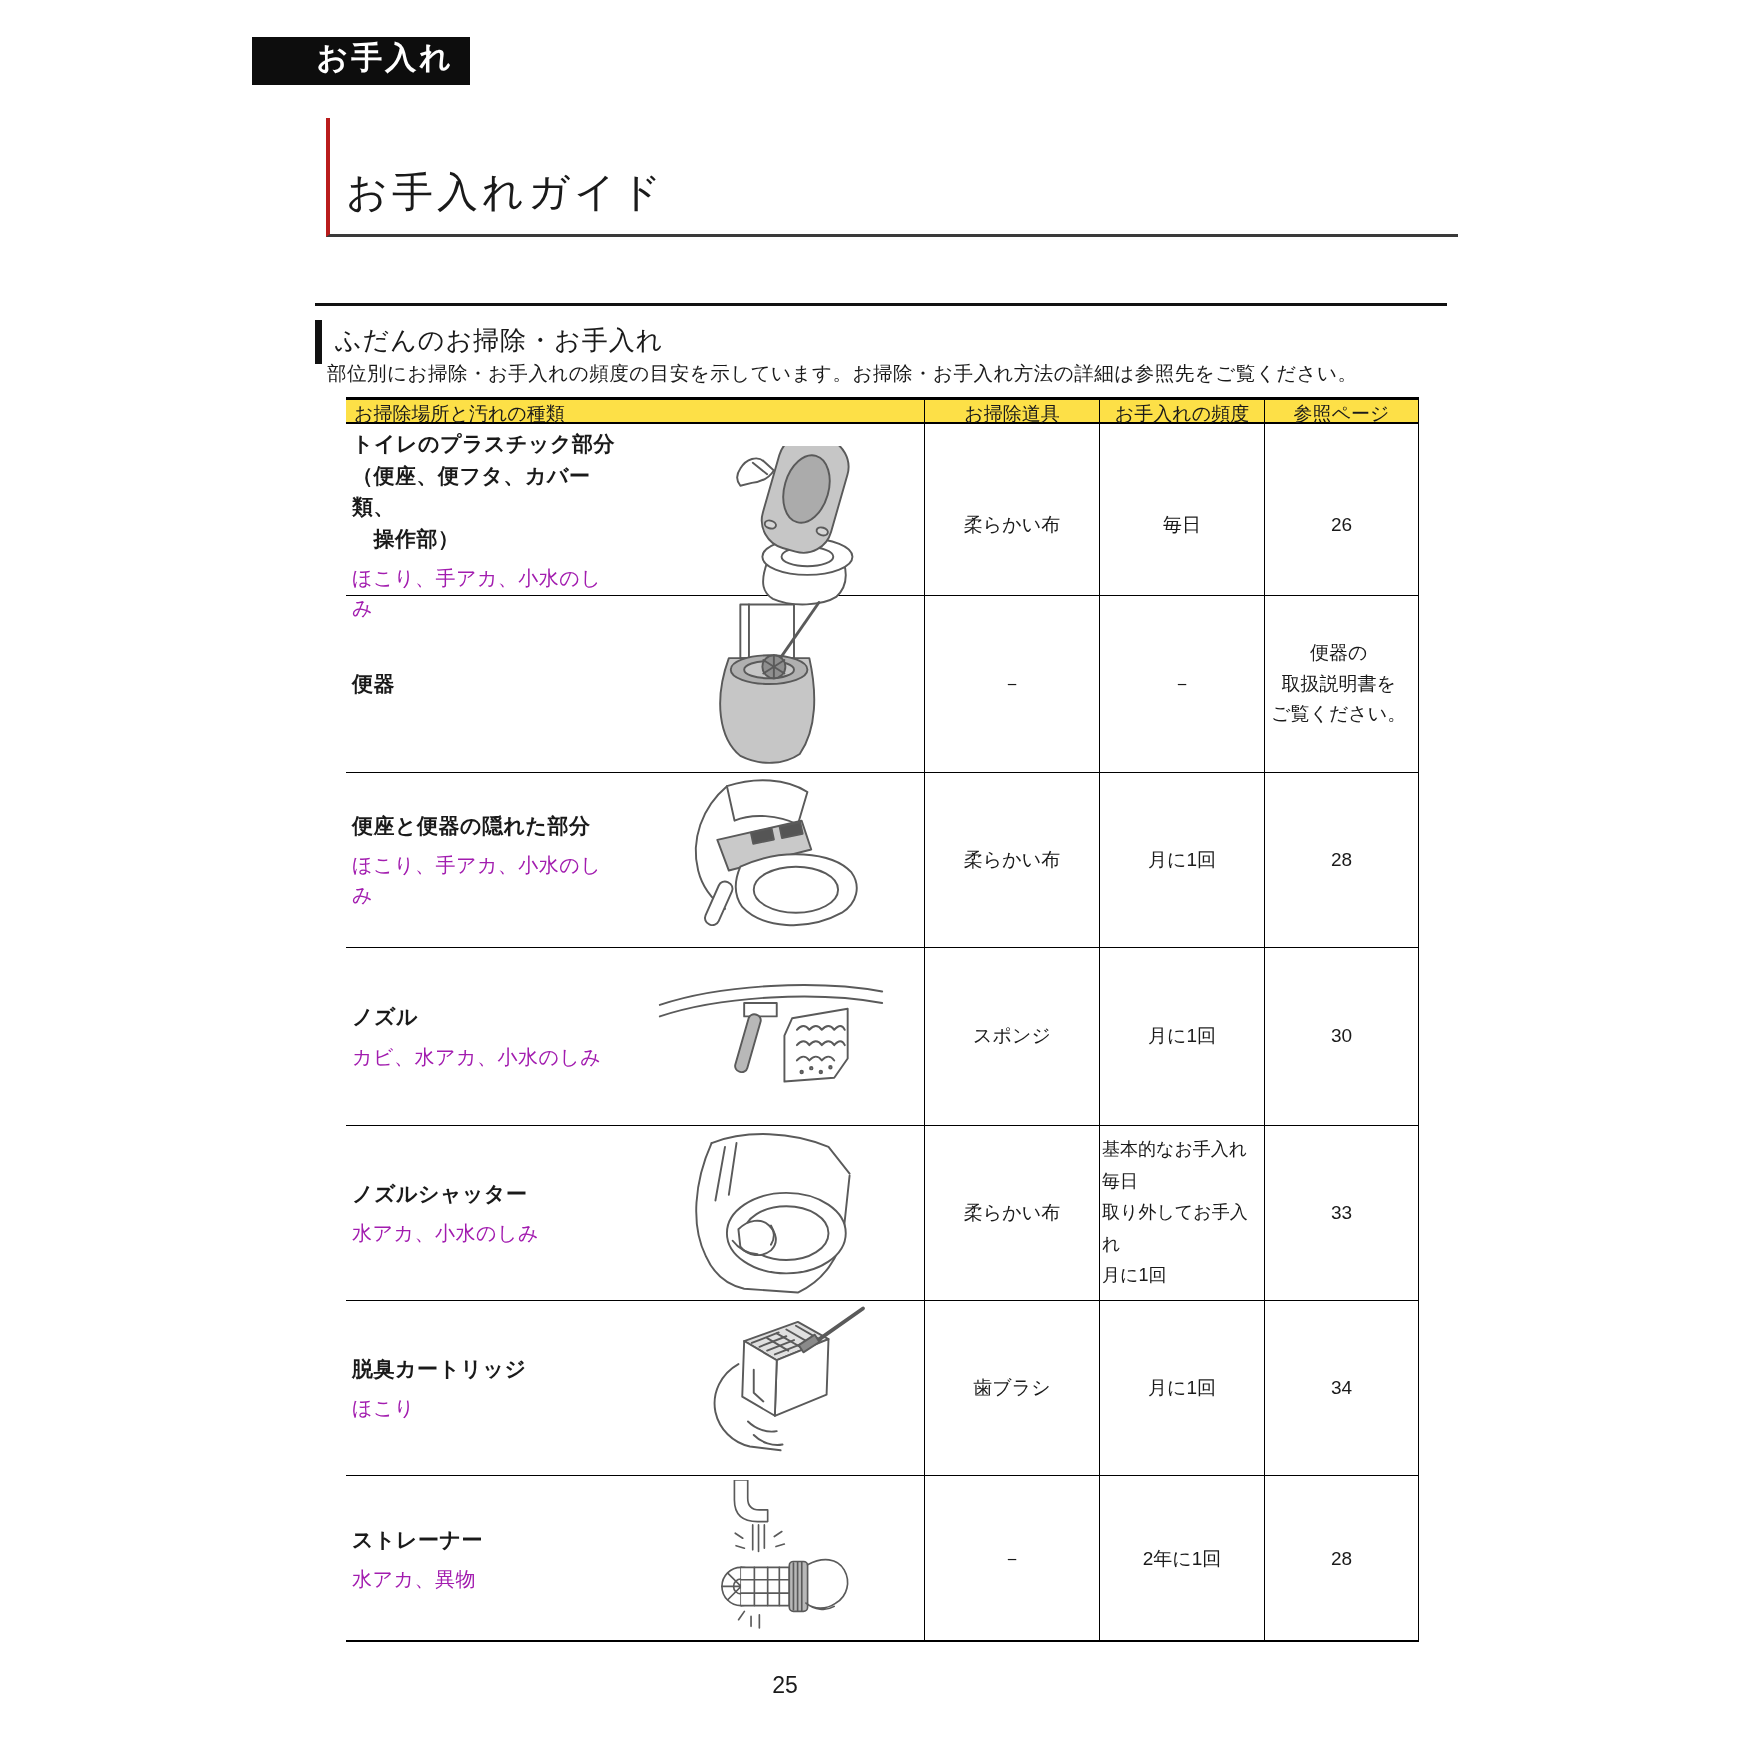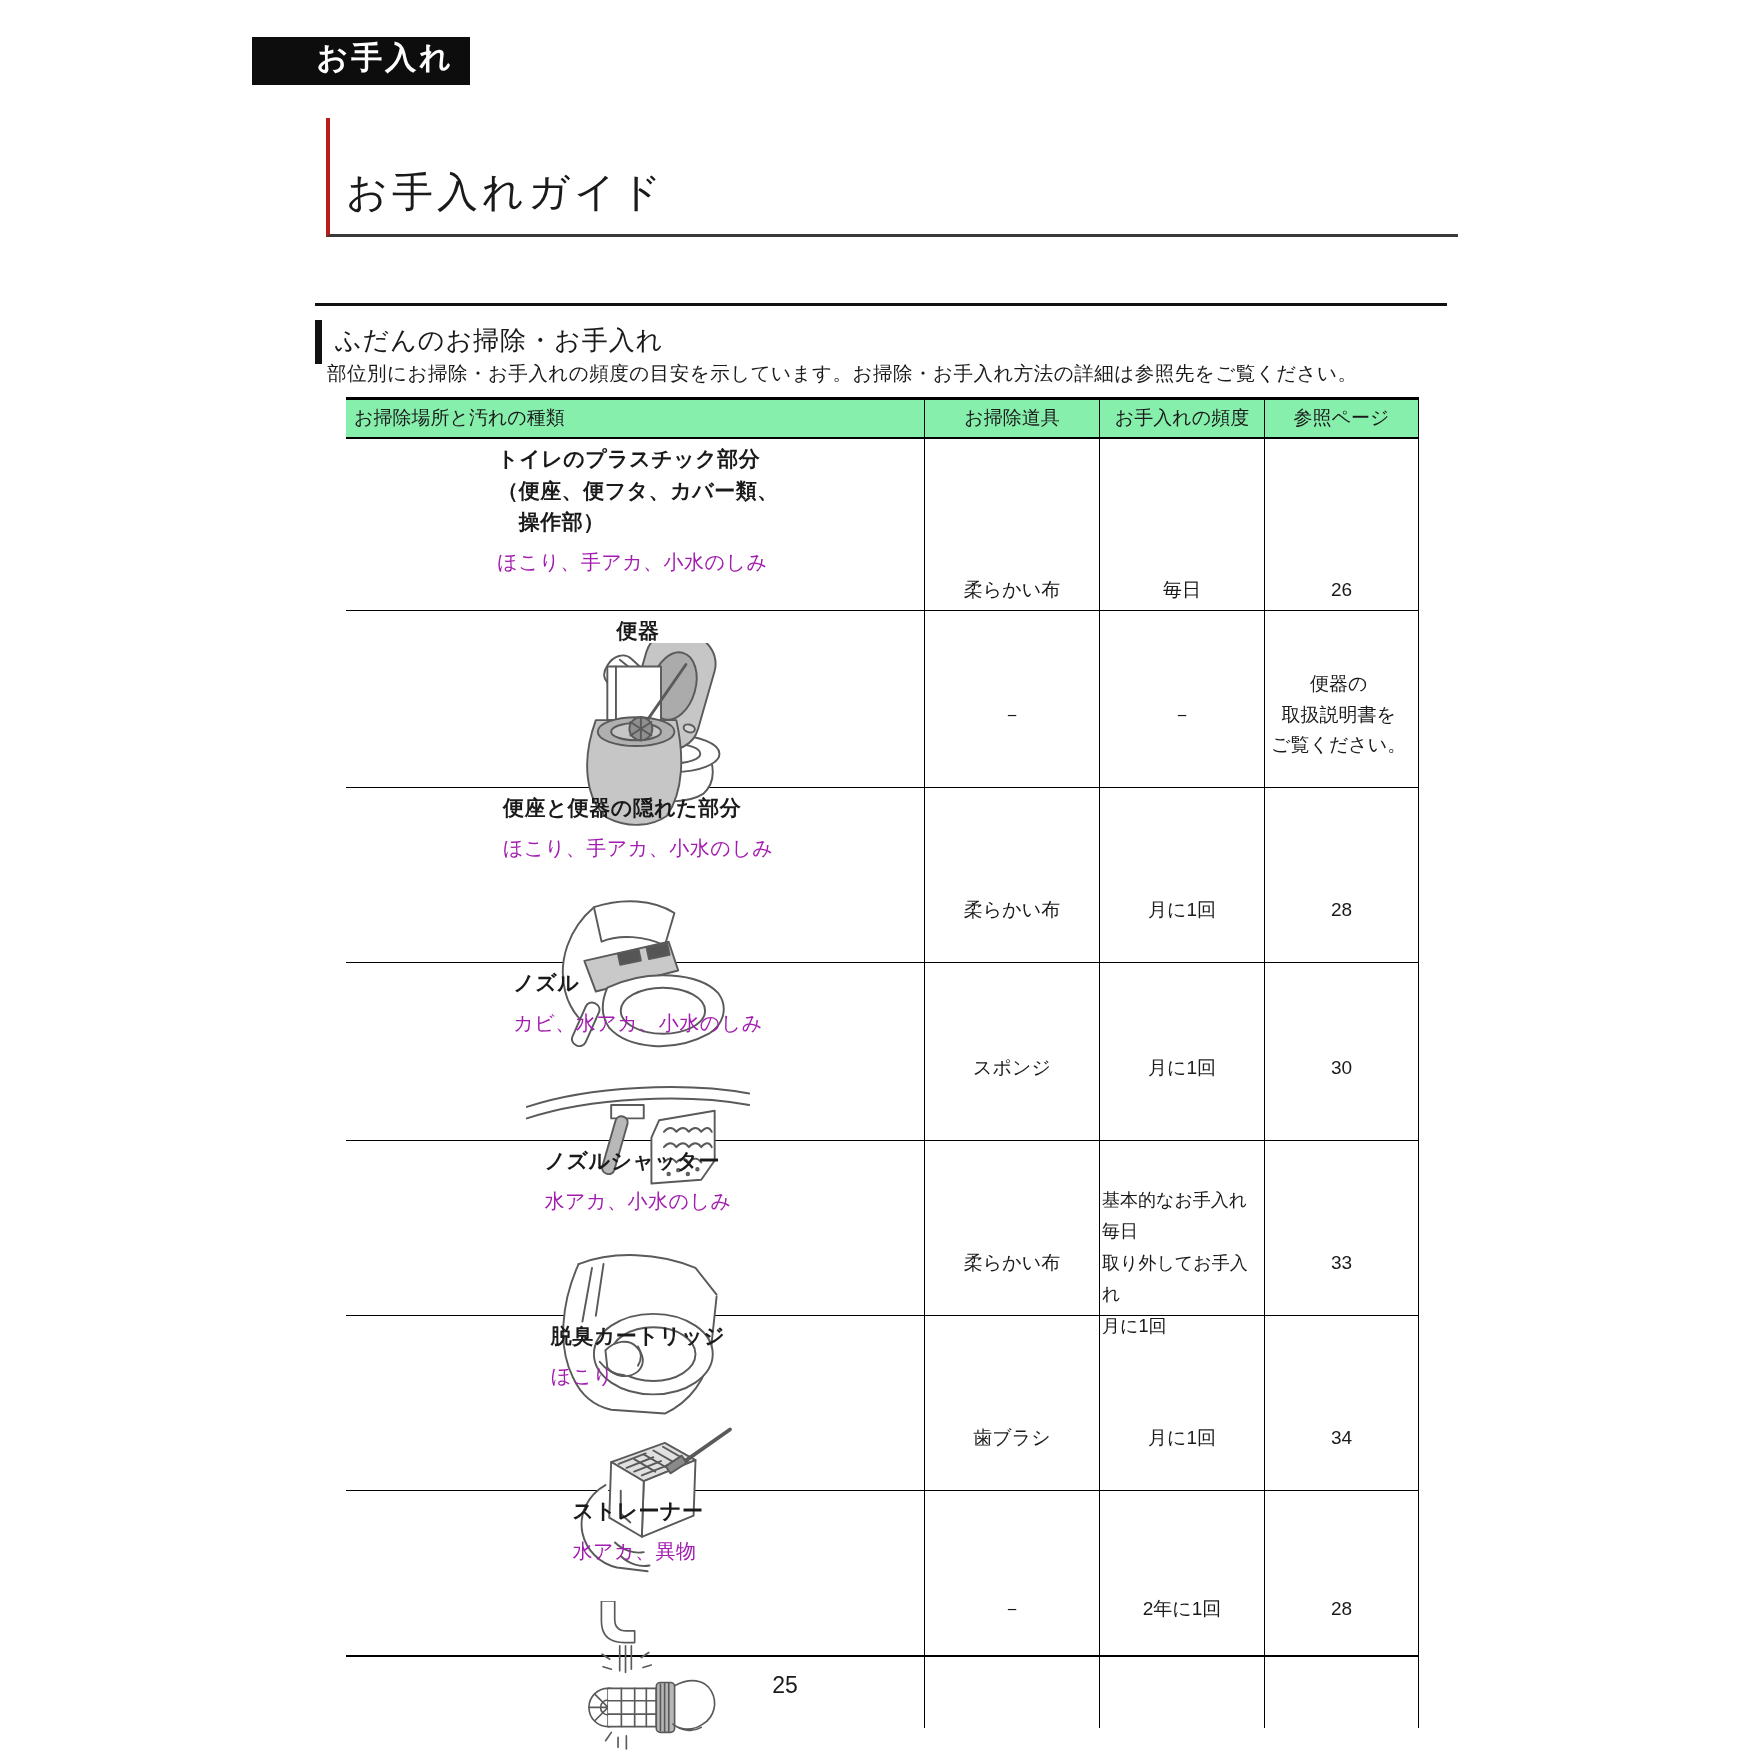--- a/index.html
+++ b/index.html
@@ -27,32 +27,32 @@
 
   
   .section-head{left:315px;top:303px;width:1132px;border-top:3px solid #111;box-sizing:border-box;padding-top:14px;}
   .section-inner{border-left:7px solid #111;padding:3px 0 6px 13px;font-size:26px;letter-spacing:1px;}
 
   .description{left:327px;top:360px;width:1092px;font-size:19.5px;letter-spacing:0.5px;}
 
   
   .table{left:346px;top:397px;width:1073px;border-top:3px solid #000;border-bottom:2px solid #000;box-sizing:border-box;}
   .trow{display:grid;grid-template-columns:579px 175px 165px 154px;box-sizing:border-box;}
-  .thead{background:#86efac;border-bottom:2px solid #000;height:39px;}
+  .thead{background:#fde047;border-bottom:2px solid #000;height:24px;}
   .body-row{border-bottom:1px solid #000;}
   .body-row:last-child{border-bottom:none;}
   .cell{
     border-right:1px solid #000;box-sizing:border-box;
     display:flex;align-items:center;justify-content:center;
     font-size:19px;text-align:center;line-height:1.5;
   }
   .thead .cell{font-size:19px;}
   .thead .cell.h1{justify-content:flex-start;padding-left:8px;text-align:left;}
 
-  .cell.c1{justify-content:flex-start;text-align:left;padding:4px 0 4px 6px;flex-direction:column;}
+  .cell.c1{justify-content:flex-start;text-align:left;padding:4px 0 4px 6px;}
   .rowtext{flex:1;min-width:0;}
   .row-title{font-weight:bold;font-size:21px;line-height:1.5;white-space:pre-line;letter-spacing:0.5px;}
   .row-dirt{font-size:20px;color:#a21caf;margin-top:9px;letter-spacing:0.5px;}
   .row-dirt:empty{display:none;}
 
   .illo{width:306px;height:100%;display:flex;align-items:center;justify-content:center;flex:none;}
 
   .cell.pre{white-space:pre-line;}
   .cell.freq-left{justify-content:flex-start;text-align:left;padding:0 2px;font-size:18px;line-height:1.75;}
   .cell.page-left{justify-content:flex-start;text-align:center;padding:0 6px;font-size:19px;line-height:1.6;}

